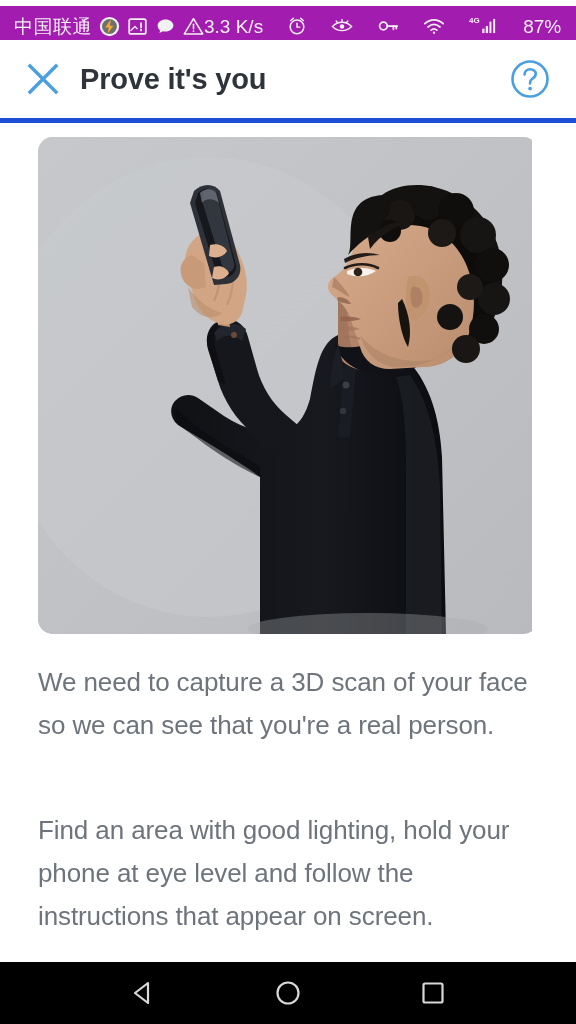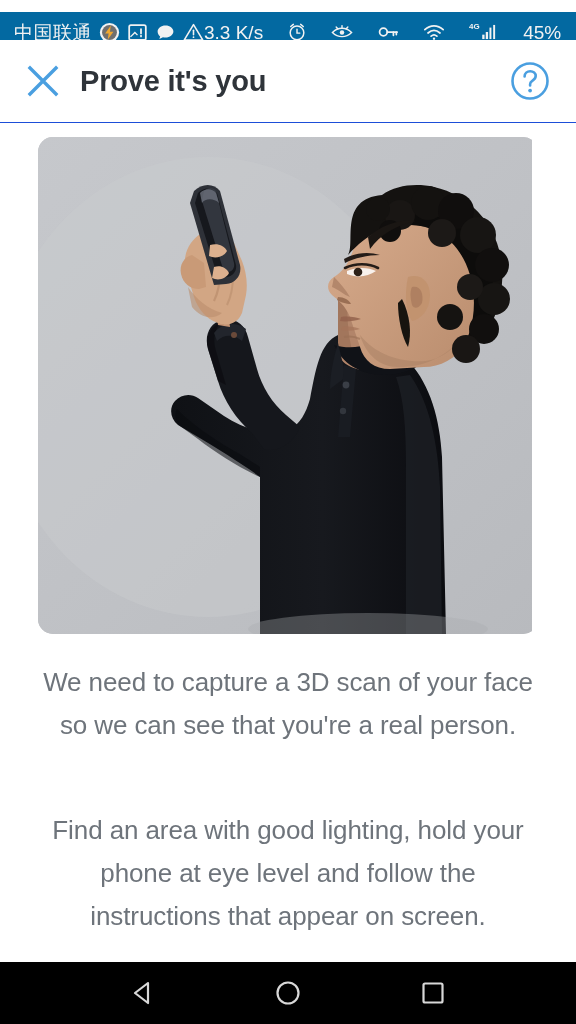--- a/index.html
+++ b/index.html
@@ -18,24 +18,24 @@
     position: relative;
     width: 576px;
     height: 1024px;
     background: #ffffff;
     overflow: hidden;
   }
 
   
   .status-bar {
     position: absolute;
-    left: 0; top: 12px;
+    left: 0; top: 6px;
     width: 576px;
     height: 40px;
-    background: #0369a1;
+    background: #a21caf;
     display: flex;
     align-items: center;
     box-sizing: border-box;
     padding: 0 12px 0 14px;
   }
   .sb-left {
     display: flex;
     align-items: center;
     gap: 7px;
   }
@@ -60,21 +60,21 @@
   }
   .sb-ico { display: block; }
 
   
   .app-header {
     position: absolute;
     left: 0; top: 40px;
     width: 576px;
     height: 83px;
     background: #ffffff;
-    border-bottom: 1px solid #1d4ed8;
+    border-bottom: 5px solid #1d4ed8;
     box-sizing: border-box;
     display: flex;
     align-items: center;
   }
   .close-btn {
     width: 62px;
     height: 62px;
     margin-left: 12px;
     display: flex;
     align-items: center;
@@ -100,21 +100,20 @@
     cursor: pointer;
   }
 
   
   .content {
     position: absolute;
     left: 0; top: 123px;
     width: 532px;
     bottom: 62px;
     overflow: hidden;
-    text-align: center;
   }
 
   .hero {
     position: absolute;
     left: 38px;
     top: 14px;
     width: 500px;
     height: 497px;
     border-radius: 15px;
     overflow: hidden;
@@ -221,21 +220,21 @@
       </svg>
 
       <svg class="sb-ico" width="30" height="22" viewBox="0 0 34 24">
         <text x="0" y="9" font-family="Liberation Sans, sans-serif" font-size="9" font-weight="bold" fill="#f2f2f2">4G</text>
         <rect x="15" y="15" width="2.6" height="5" fill="#f2f2f2"></rect>
         <rect x="19" y="12" width="2.6" height="8" fill="#f2f2f2"></rect>
         <rect x="23.2" y="7" width="2.2" height="13" fill="#f2f2f2"></rect>
         <rect x="27.4" y="4" width="2.2" height="16" fill="#f2f2f2"></rect>
       </svg>
 
-      <span class="sb-text">45%</span>
+      <span class="sb-text">87%</span>
 
       <svg class="sb-ico" width="34" height="20" viewBox="0 0 38 22">
         <rect x="1" y="4" width="30" height="14" rx="2.5" fill="none" stroke="#f2f2f2" stroke-width="2"></rect>
         <path d="M20 7 c-5 0-8 3-8 8 5 0 8-3 8-8z" fill="#f2f2f2"></path>
         <rect x="33" y="8" width="3" height="6" rx="1" fill="#f2f2f2"></rect>
       </svg>
 
       <span class="sb-text">10:33</span>
     </div>
   </div>

